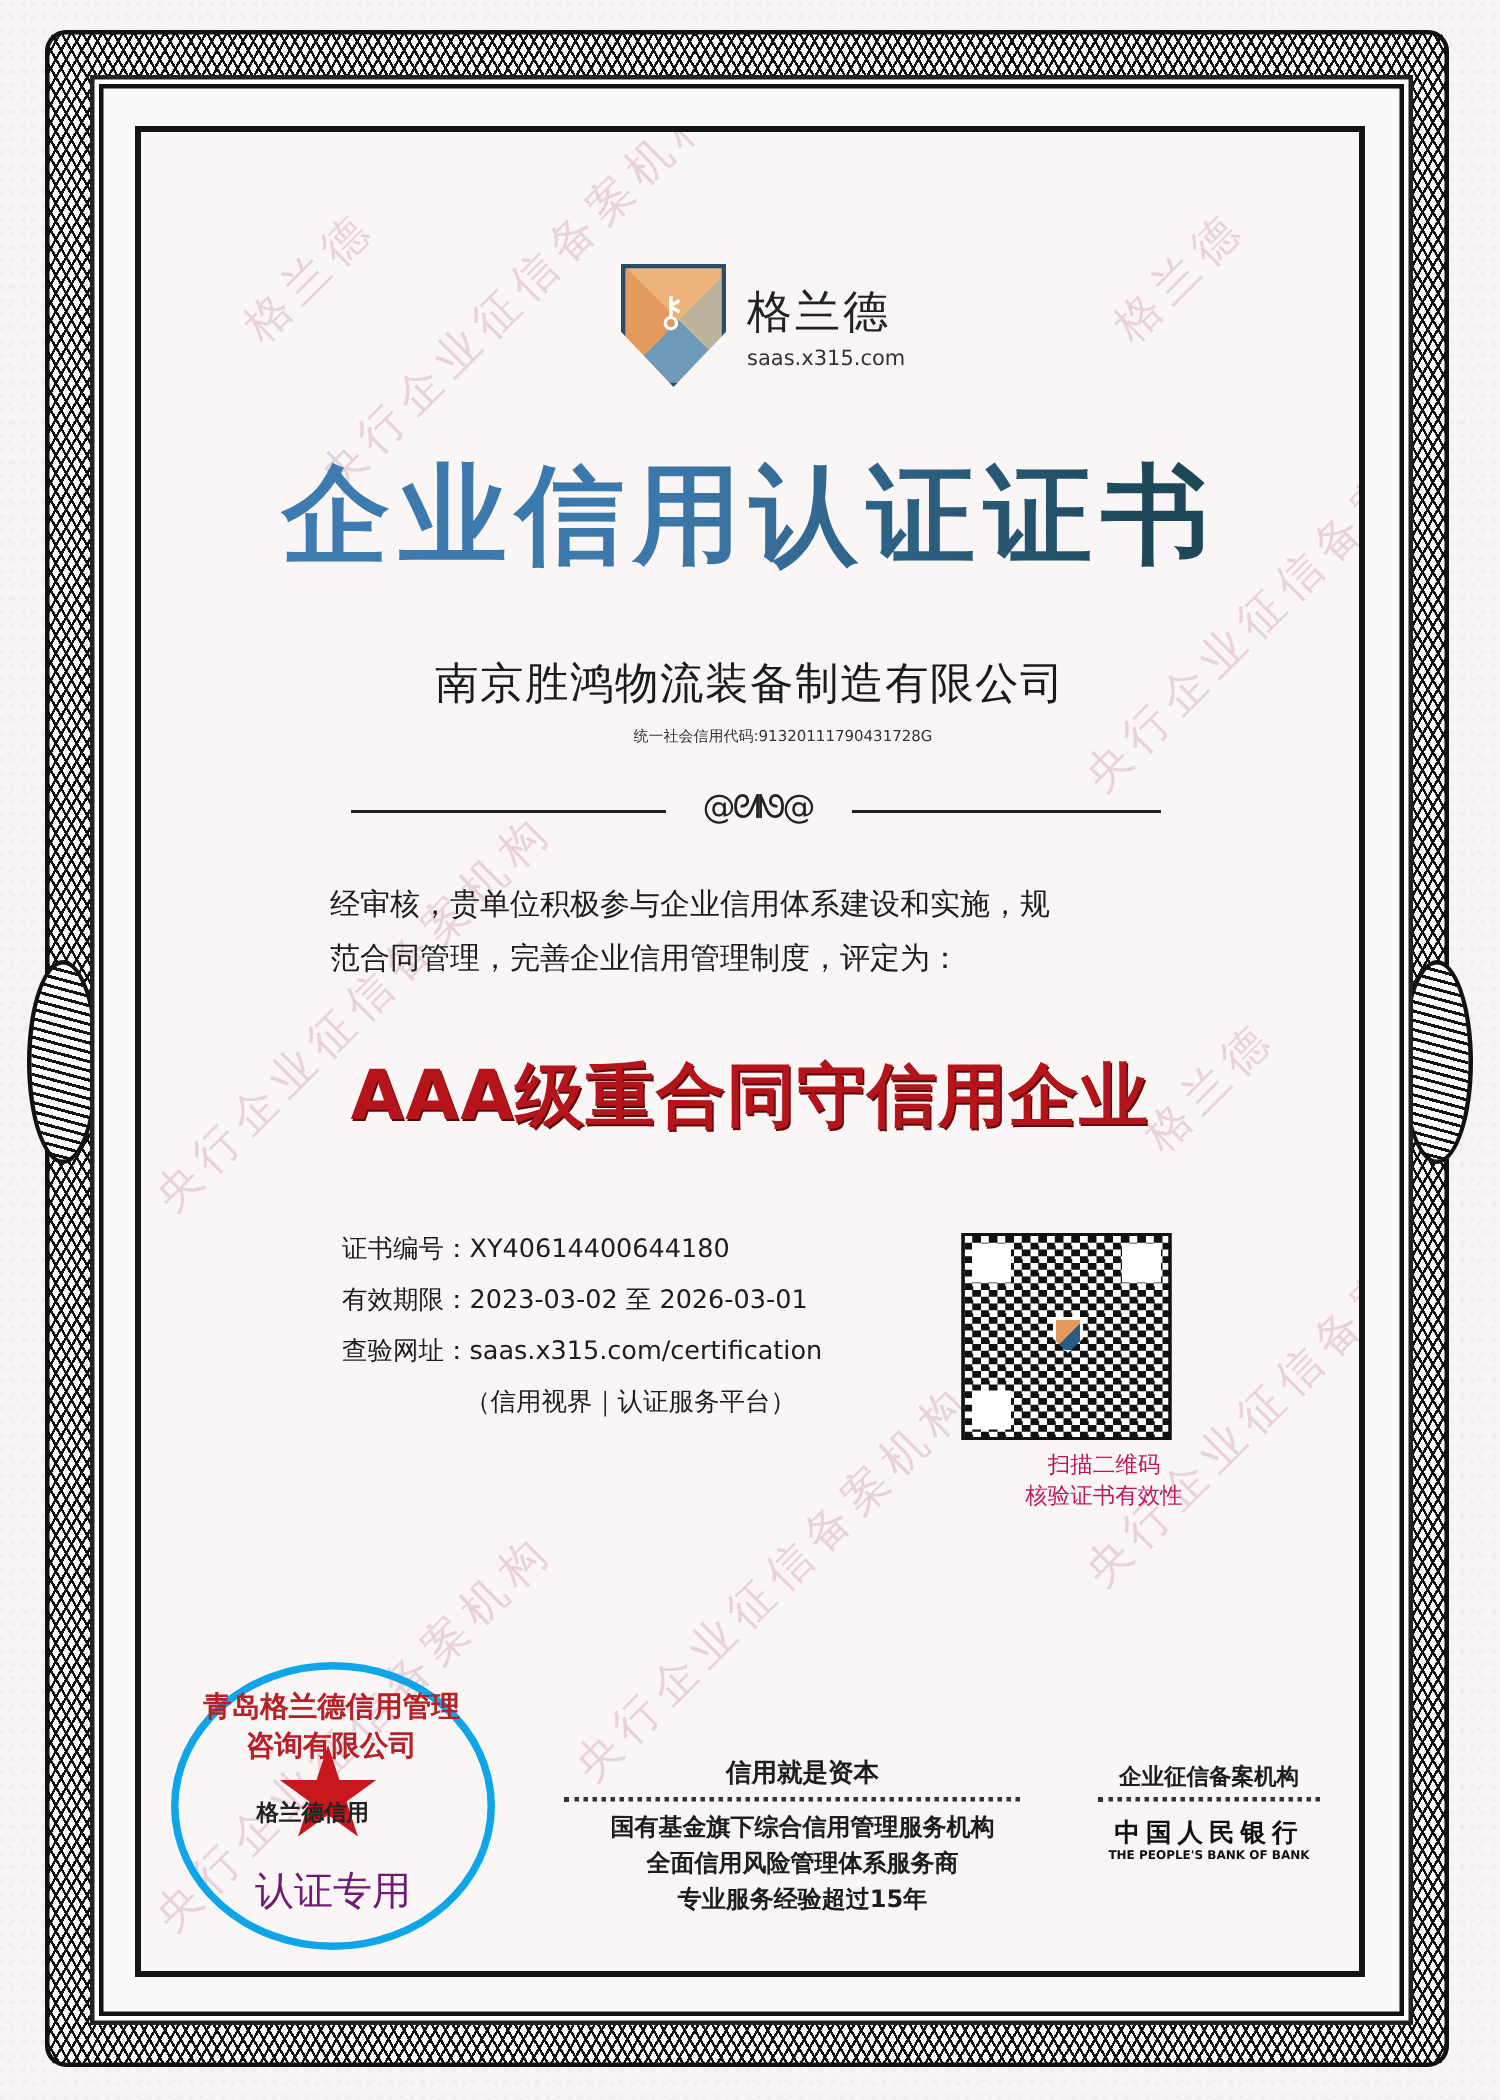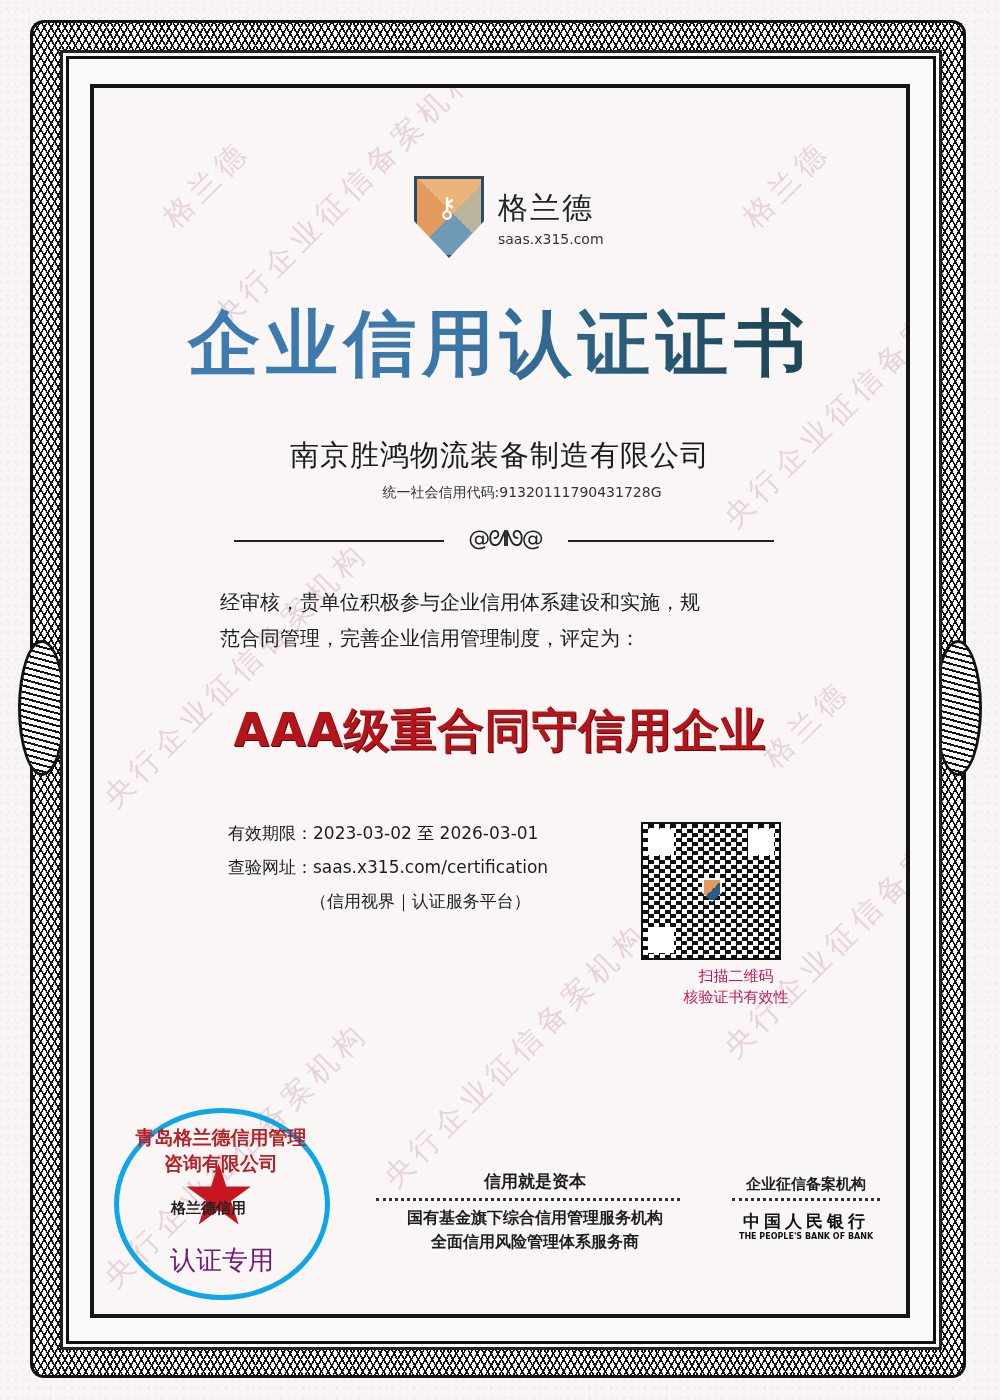--- a/index.html
+++ b/index.html
@@ -75,21 +75,21 @@
     font-size: 72px; font-weight: bold; letter-spacing: 6px;
     background: linear-gradient(90deg, #3f7fb8 0%, #3b77a9 45%, #1f4a5c 75%, #1b3d47 100%);
     -webkit-background-clip: text; background-clip: text; color: transparent;
   }
   .company {
     position: absolute; left: 0; right: 0; top: 436px; text-align: center;
     font-size: 29px; color: #1b1b1b; letter-spacing: 1px;
   }
   .credit-code {
     position: absolute; left: 0; right: 0; top: 484px; text-align: center;
-    font-size: 14px; color: #333; margin-left: 44px;
+    font-size: 10px; color: #333; margin-left: 44px;
   }
   .divider { position: absolute; top: 540px; height: 2px; background: #222; }
   .divider.left { left: 234px; width: 210px; }
   .divider.right { left: 568px; width: 206px; }
   .flourish {
     position: absolute; left: 455px; top: 526px; width: 100px; text-align: center;
     font-size: 22px; color: #222; letter-spacing: -2px;
   }
   .body-text {
     position: absolute; left: 220px; width: 580px; top: 584px; text-align: left;
@@ -212,20 +212,23 @@
 
 <div class="body-text">
   <div>经审核，贵单位积极参与企业信用体系建设和实施，规</div>
   <div>范合同管理，完善企业信用管理制度，评定为：</div>
 </div>
 
 <div class="award">AAA级重合同守信用企业</div>
 
 <div class="info">
   <div class="row">
+    <span class="label">证书编号：</span><span>XY40614400644180</span>
+  </div>
+  <div class="row">
     <span class="label">有效期限：</span><span>2023-03-02 至 2026-03-01</span>
   </div>
   <div class="row">
     <span class="label">查验网址：</span><span>saas.x315.com/certification</span>
   </div>
   <div class="row platform">（信用视界｜认证服务平台）</div>
 </div>
 
 <div class="qr"></div>
 <div class="qr-logo"></div>
@@ -239,18 +242,19 @@
   <div class="star">★</div>
   <div class="center-text">格兰德信用</div>
   <div class="bottom-text">认证专用</div>
 </div>
 
 <div class="slogan">信用就是资本</div>
 <div class="dots a"></div>
 <div class="slogan-lines">
   <div>国有基金旗下综合信用管理服务机构</div>
   <div>全面信用风险管理体系服务商</div>
+  <div>专业服务经验超过15年</div>
 </div>
 
 <div class="pboc-title">企业征信备案机构</div>
 <div class="dots b"></div>
 <div class="pboc-cn">中国人民银行</div>
 <div class="pboc-en">THE PEOPLE'S BANK OF BANK</div>
 
 </body></html>

